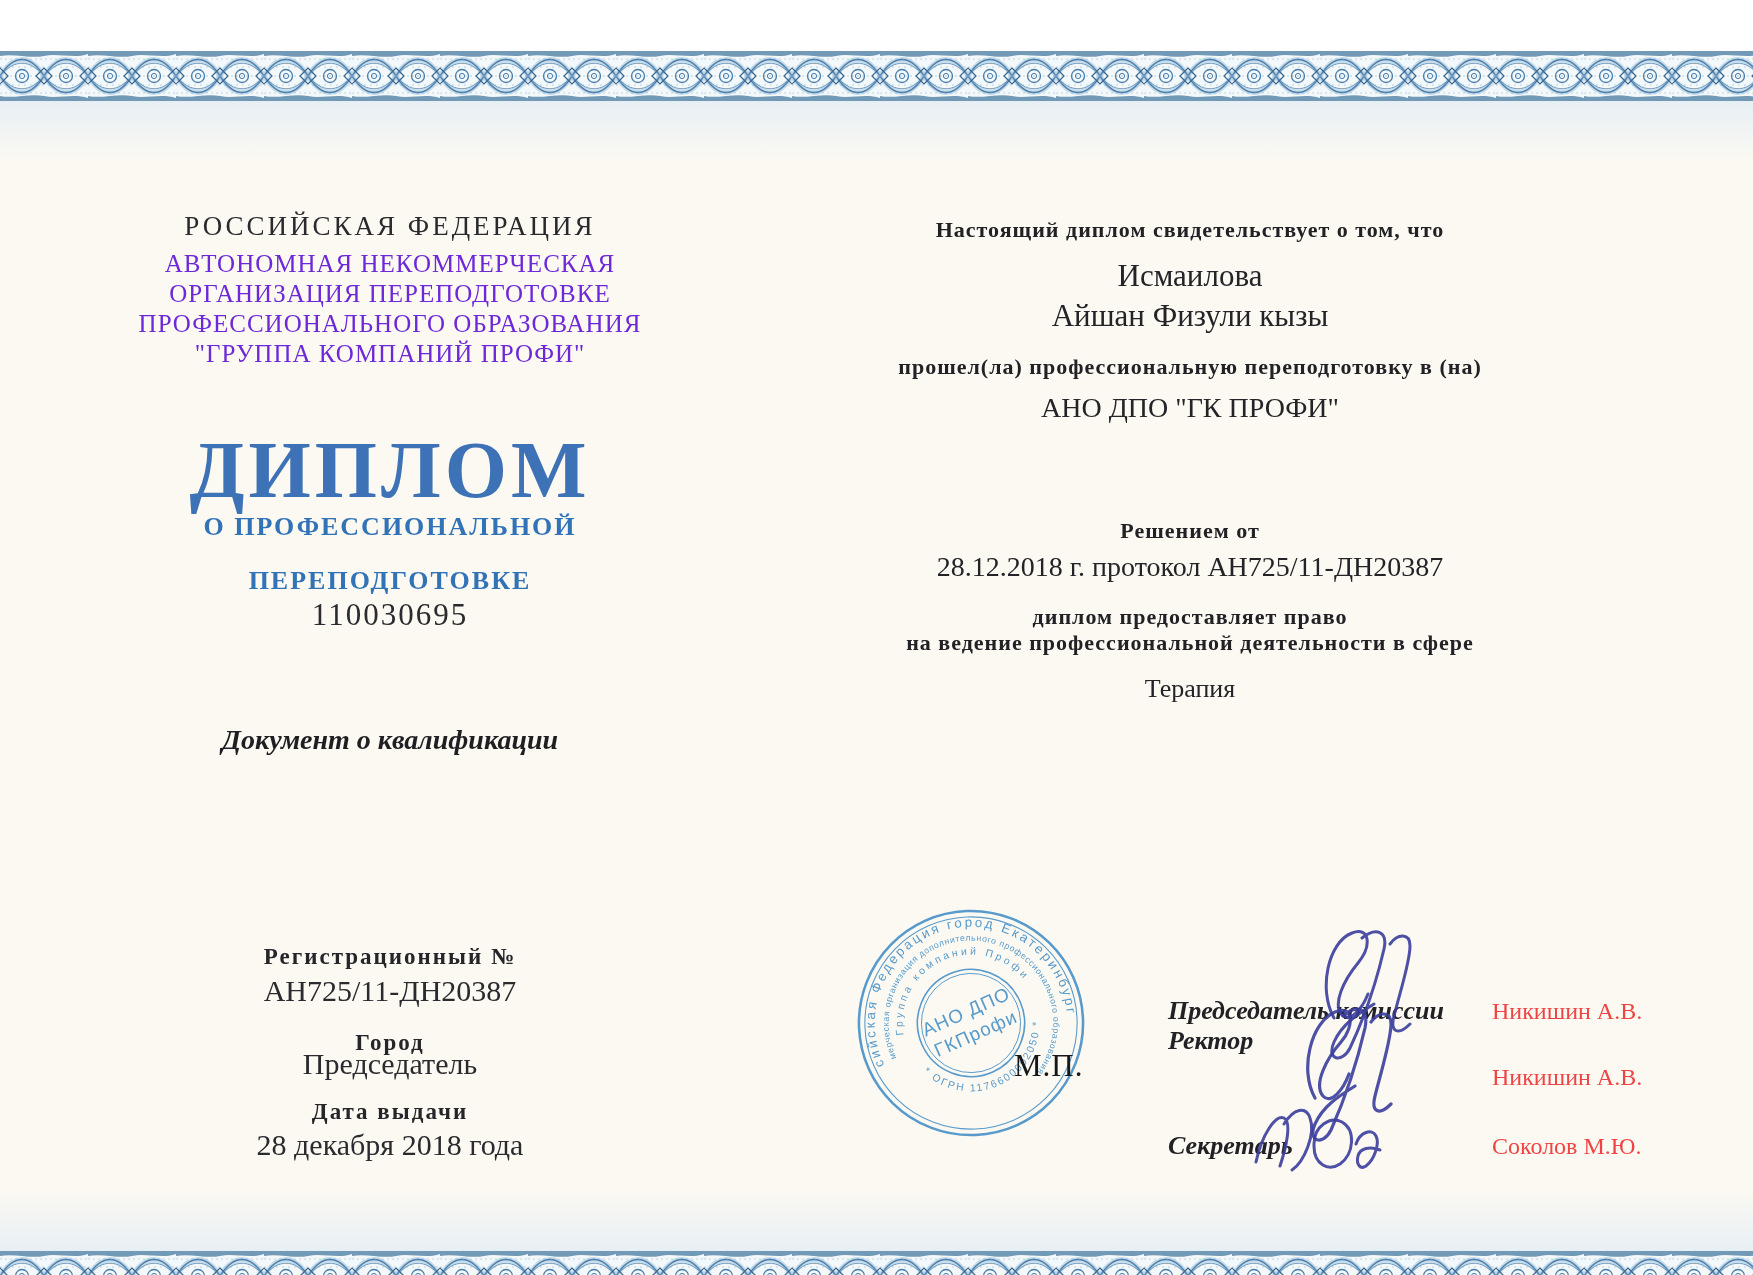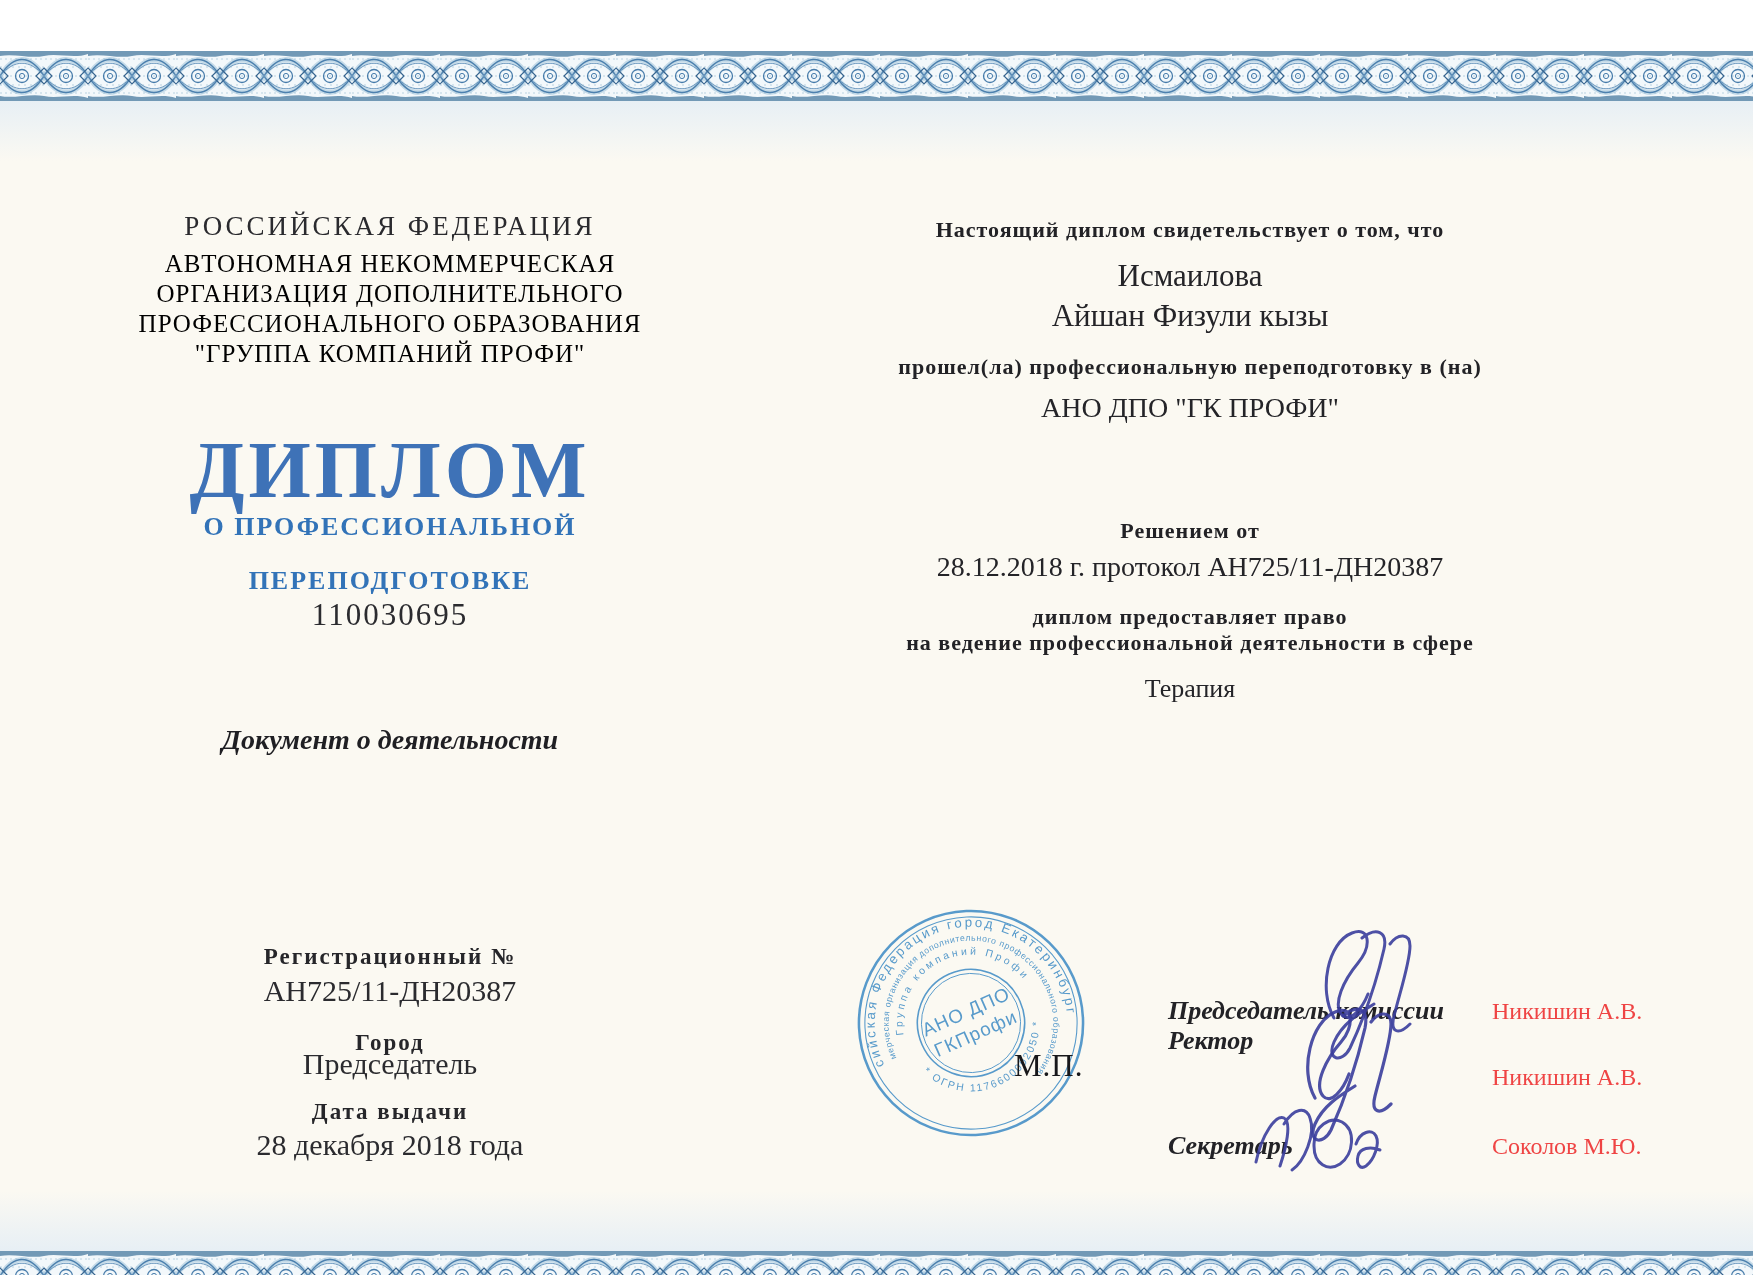--- a/index.html
+++ b/index.html
@@ -21,21 +21,21 @@
   .wash-bottom{top:1143px;background:linear-gradient(to top,#e7eff5 0%,rgba(231,239,245,0) 100%);}
   .band{position:absolute;left:0;display:block;}
   .band-top{top:3px;}
   .band-bottom{top:1203px;}
 
   .abs{position:absolute;}
   .col-left{left:110px;width:560px;text-align:center;}
   .col-right{left:880px;width:620px;text-align:center;}
 
   .country{font-size:27px;letter-spacing:3px;color:#2a2a2e;}
-  .org-line{font-size:25px;letter-spacing:1px;line-height:30px;color:#000000;}
+  .org-line{font-size:25px;letter-spacing:1px;line-height:30px;color:#6d28d9;}
   .diploma-title{
     font-size:80px;font-weight:700;letter-spacing:4px;
     color:#3e72b7;line-height:80px;
   }
   .diploma-sub{font-size:26px;font-weight:700;letter-spacing:2px;color:#3273b8;line-height:32px;}
   .blank-number{font-size:31px;letter-spacing:2px;color:#2b2b2f;}
   .doc-type{font-size:28px;font-weight:700;font-style:italic;color:#1f1f23;}
   .small-label{font-size:23px;font-weight:700;letter-spacing:2px;color:#26262a;}
   .value-line{font-size:30px;color:#2b2b2f;}
 
@@ -100,32 +100,32 @@
     <rect width="1753" height="50" fill="url(#g1)"></rect>
   </svg>
 
   <div class="wash wash-top"></div>
   <div class="wash wash-bottom"></div>
 
   <div class="abs col-left country" style="top:163px;">РОССИЙСКАЯ ФЕДЕРАЦИЯ</div>
 
   <div class="abs col-left" style="top:201px;">
     <div class="org-line">АВТОНОМНАЯ НЕКОММЕРЧЕСКАЯ</div>
-    <div class="org-line">ОРГАНИЗАЦИЯ ДОПОЛНИТЕЛЬНОГО</div>
+    <div class="org-line">ОРГАНИЗАЦИЯ ПЕРЕПОДГОТОВКЕ</div>
     <div class="org-line">ПРОФЕССИОНАЛЬНОГО ОБРАЗОВАНИЯ</div>
     <div class="org-line">"ГРУППА КОМПАНИЙ ПРОФИ"</div>
   </div>
 
   <div class="abs col-left diploma-title" style="top:382px;">ДИПЛОМ</div>
   <div class="abs col-left diploma-sub" style="top:463px;">О ПРОФЕССИОНАЛЬНОЙ</div>
   <div class="abs col-left diploma-sub" style="top:517px;">ПЕРЕПОДГОТОВКЕ</div>
 
   <div class="abs col-left blank-number" style="top:549px;">110030695</div>
 
-  <div class="abs col-left doc-type" style="top:676px;">Документ о деятельности</div>
+  <div class="abs col-left doc-type" style="top:676px;">Документ о квалификации</div>
 
   <div class="abs col-left small-label" style="top:896px;">Регистрационный №</div>
   <div class="abs col-left value-line" style="top:926px;">АН725/11-ДН20387</div>
 
   <div class="abs col-left small-label" style="top:982px;">Город</div>
   <div class="abs col-left value-line" style="top:999px;">Председатель</div>
 
   <div class="abs col-left small-label" style="top:1051px;">Дата выдачи</div>
   <div class="abs col-left value-line" style="top:1080px;">28 декабря 2018 года</div>
 

